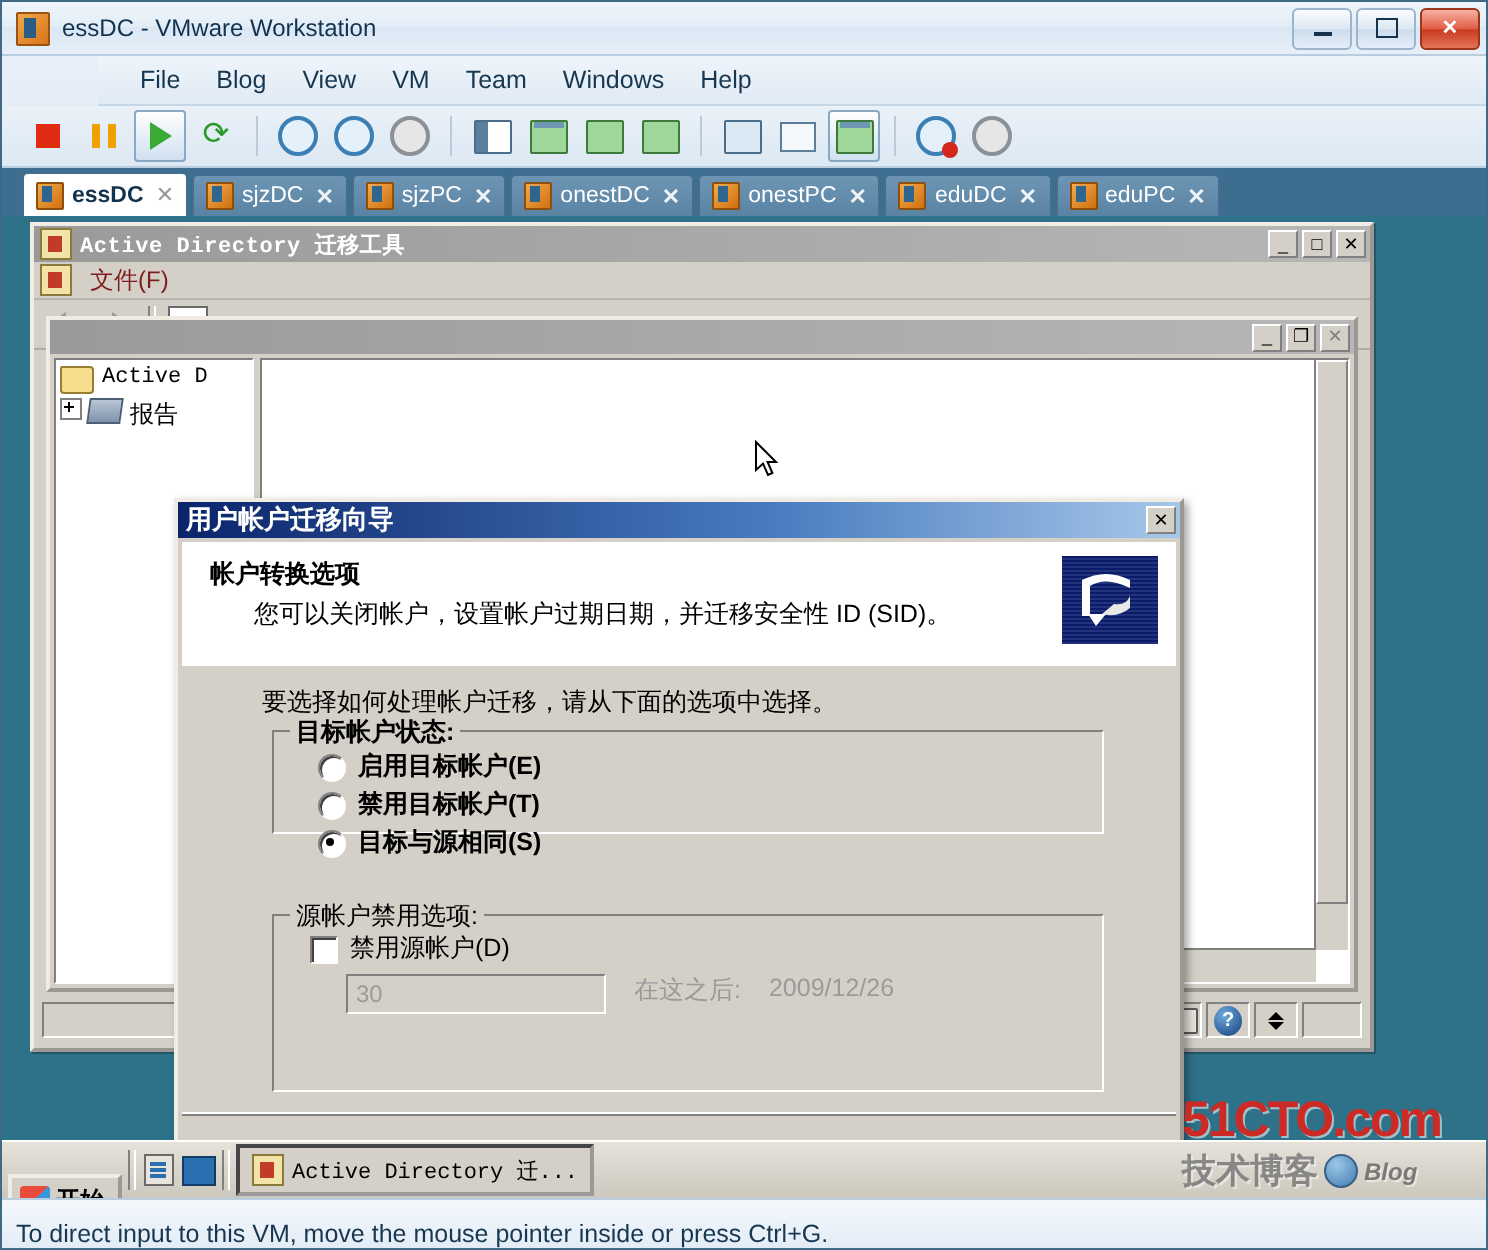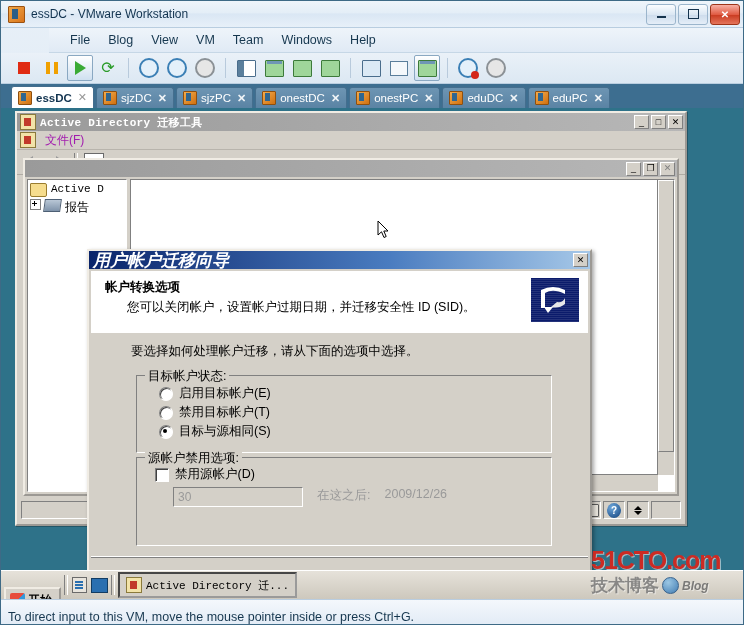--- a/index.html
+++ b/index.html
@@ -185,21 +185,21 @@
   .winbtn95.dis{color:#808080;}
   .ad-menubar{
     height:18px;display:flex;align-items:center;padding-left:3px;
     background:#d4d0c8;border-bottom:1px solid #b8b4ac;
   }
   .ad-menu-ico{
     width:14px;height:14px;margin-right:4px;flex:0 0 14px;
     background:#f2e3a8;border:1px solid #8a7a3c;position:relative;
   }
   .ad-menu-ico:after{content:'';position:absolute;left:3px;top:3px;width:7px;height:8px;background:#c23a2a;}
-  .ad-menu-item{font-size:12px;color:#a21caf;padding:1px 5px;}
+  .ad-menu-item{font-size:12px;color:#7f1d1d;padding:1px 5px;}
   .ad-toolbar{
     height:24px;display:flex;align-items:center;padding-left:4px;gap:3px;
     background:#d4d0c8;border-bottom:1px solid #b0aca4;
   }
   .arrow-btn{width:22px;height:20px;display:flex;align-items:center;justify-content:center;}
   .arr{width:0;height:0;border-top:6px solid transparent;border-bottom:6px solid transparent;}
   .arr.left{border-right:9px solid #9a9a9a;}
   .arr.right{border-left:9px solid #9a9a9a;}
   .arr-stem{width:7px;height:5px;background:#9a9a9a;}
   .tb-sep{width:2px;height:18px;border-left:1px solid #808080;border-right:1px solid #fff;margin:0 3px;}
@@ -292,21 +292,21 @@
     width:505px; height:366px;
     background:#d4d0c8;
     border:2px outset #f0ece4;
     box-sizing:border-box;
     box-shadow:2px 2px 4px rgba(0,0,0,.35);
   }
   .wiz-title{
     height:18px;display:flex;align-items:center;padding:0 2px 0 4px;
     background:linear-gradient(to right,#0a246a 0%, #4a7cc0 60%, #a6c8e8 100%);
   }
-  .wiz-title-text{color:#fff;font-size:17px;font-weight:bold;font-style:italic;}
+  .wiz-title-text{color:#fff;font-size:13px;font-weight:bold;}
   .wiz-head{
     height:62px;background:#ffffff;margin:2px 2px 0 2px;
     border-bottom:1px solid #9a9a9a;
     display:flex;align-items:flex-start;
     position:relative;
   }
   .wiz-head-txt{padding:8px 0 0 14px;flex:1 1 auto;}
   .wiz-h1{font-size:12.5px;font-weight:bold;color:#000;}
   .wiz-h2{font-size:12.5px;color:#000;margin-top:3px;padding-left:22px;}
   .wiz-banner{
@@ -680,21 +680,21 @@
             <path d="M10 30 L10 12 Q22 6 34 12 L34 16 Q22 10 14 15 L14 30 Z" fill="#ffffff"></path>
             <path d="M34 12 L34 26 Q28 31 20 29 L26 24 Q32 25 34 20 Z" fill="#e8e8e8"></path>
             <path d="M13 29 L22 29 L17 35 Z" fill="#ffffff"></path>
           </svg>
         </div>
       </div>
 
       <div class="wiz-body">
         <div class="wiz-intro">要选择如何处理帐户迁移，请从下面的选项中选择。</div>
 
-        <div class="gbox" style="left:45px; top:42px; right:36px; height:78px;">
+        <div class="gbox" style="left:45px; top:32px; right:36px; height:52px;font-weight:bold;">
           <span class="legend">目标帐户状态:</span>
           <div style="padding:8px 0 0 22px;">
             <div class="opt-row">
               <span class="radio"></span>
               <span>启用目标帐户(E)</span>
             </div>
             <div class="opt-row">
               <span class="radio"></span>
               <span>禁用目标帐户(T)</span>
             </div>

